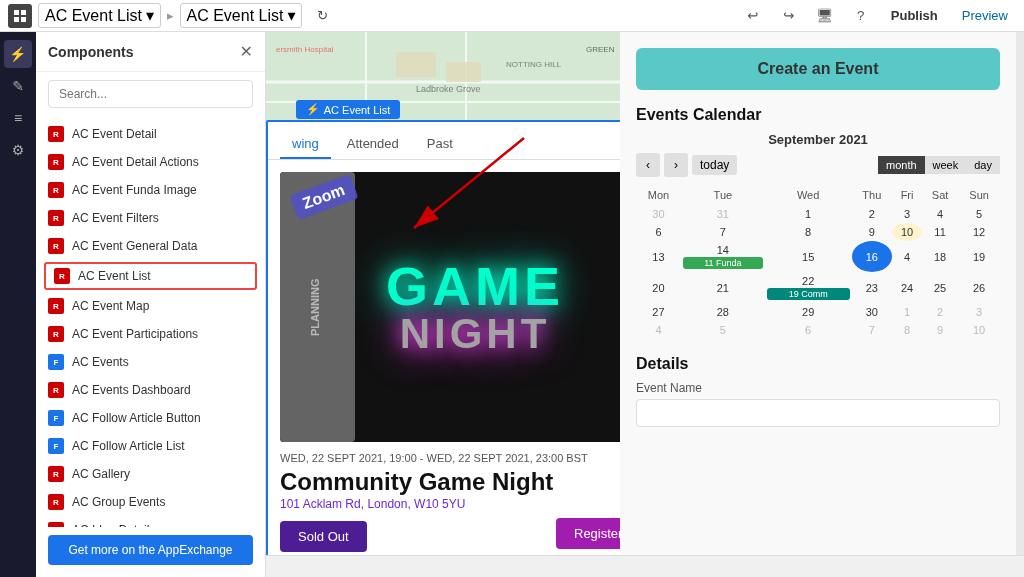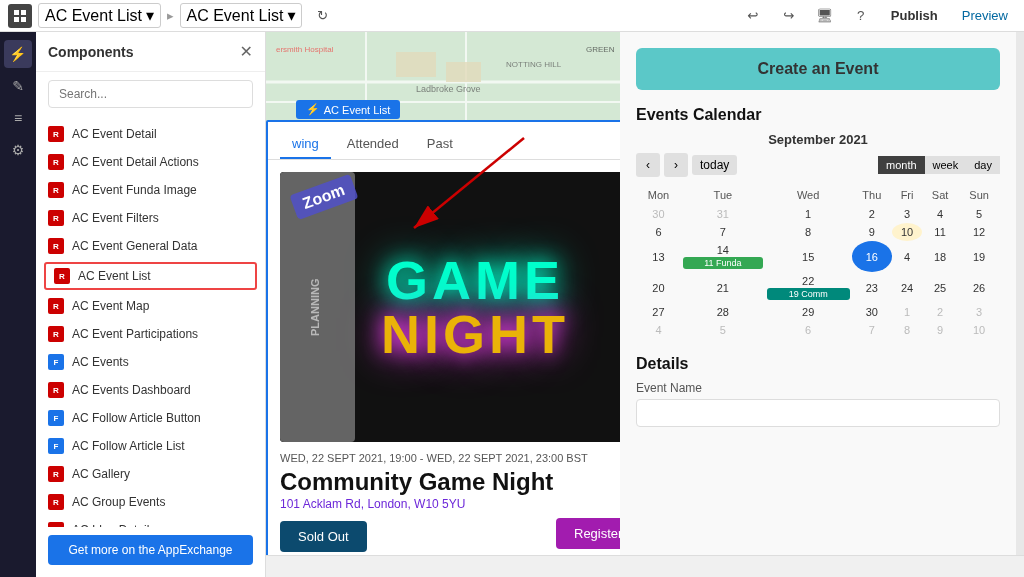--- a/index.html
+++ b/index.html
@@ -94,21 +94,21 @@
     .tab-item.active { color: #1a73e8; border-bottom: 2px solid #1a73e8; font-weight: 500; }
     .event-image {
       width: 100%; height: 270px; background: #111;
       border-radius: 4px; overflow: hidden; position: relative;
       display: flex; align-items: center; justify-content: center;
     }
     .event-date { font-size: 11px; color: #555; margin-top: 10px; }
     .event-title { font-size: 24px; font-weight: 700; color: #111; margin-top: 4px; }
     .event-location { font-size: 12px; color: #6d28d9; margin-top: 1px; }
     .sold-out-btn {
-      background: #0c4a6e; color: #fff; border: none; border-radius: 4px;
+      background: #4c1d95; color: #fff; border: none; border-radius: 4px;
       padding: 8px 18px; font-size: 13px; margin-top: 10px; cursor: pointer;
     }
 
     
     .right-panel {
       position: absolute; right: 8px; top: 0; width: 396px; height: 545px;
       background: #f9f9f9; padding: 16px; overflow-y: auto;
     }
     .create-event-btn {
       width: 100%; padding: 12px; background: #5bc8c8; color: #333;
@@ -301,21 +301,21 @@
     </div>
 
     <div style="position:relative; padding:12px;">
       <div class="event-image">
         <div style="background:#111; width:100%; height:100%; display:flex; flex-direction:column; align-items:center; justify-content:center; position:relative;">
 
           <div style="position:absolute; top:12px; left:12px; background:rgba(80,80,200,0.85); color:#fff; font-size:16px; font-weight:800; padding:4px 10px; border-radius:4px; transform:rotate(-20deg); z-index:3;">Zoom</div>
 
           <div style="text-align:center; line-height:1;">
             <div style="font-size:54px; font-weight:900; color:#00ffcc; text-shadow:0 0 20px #00ffcc, 0 0 40px #00ffcc; letter-spacing:4px;">GAME</div>
-            <div style="font-size:54px; font-weight:900; color:#eab308; text-shadow:0 0 20px #ff44ff, 0 0 40px #ff44ff; letter-spacing:4px;">NIGHT</div>
+            <div style="font-size:42px; font-weight:900; color:#a3a3a3; text-shadow:0 0 20px #ff44ff, 0 0 40px #ff44ff; letter-spacing:4px;">NIGHT</div>
           </div>
 
           <div style="position:absolute; left:-5px; top:0; bottom:0; width:80px; background:#888; border-radius:4px; opacity:0.7; display:flex; align-items:center; justify-content:center; color:#fff; font-size:11px; font-weight:700; writing-mode:vertical-lr; transform:rotate(180deg);">PLANNING</div>
         </div>
       </div>
       <div class="event-date">WED, 22 SEPT 2021, 19:00 - WED, 22 SEPT 2021, 23:00 BST</div>
       <div class="event-title">Community Game Night</div>
       <div class="event-location">101 Acklam Rd, London, W10 5YU</div>
       <button class="sold-out-btn">Sold Out</button>
     </div>

